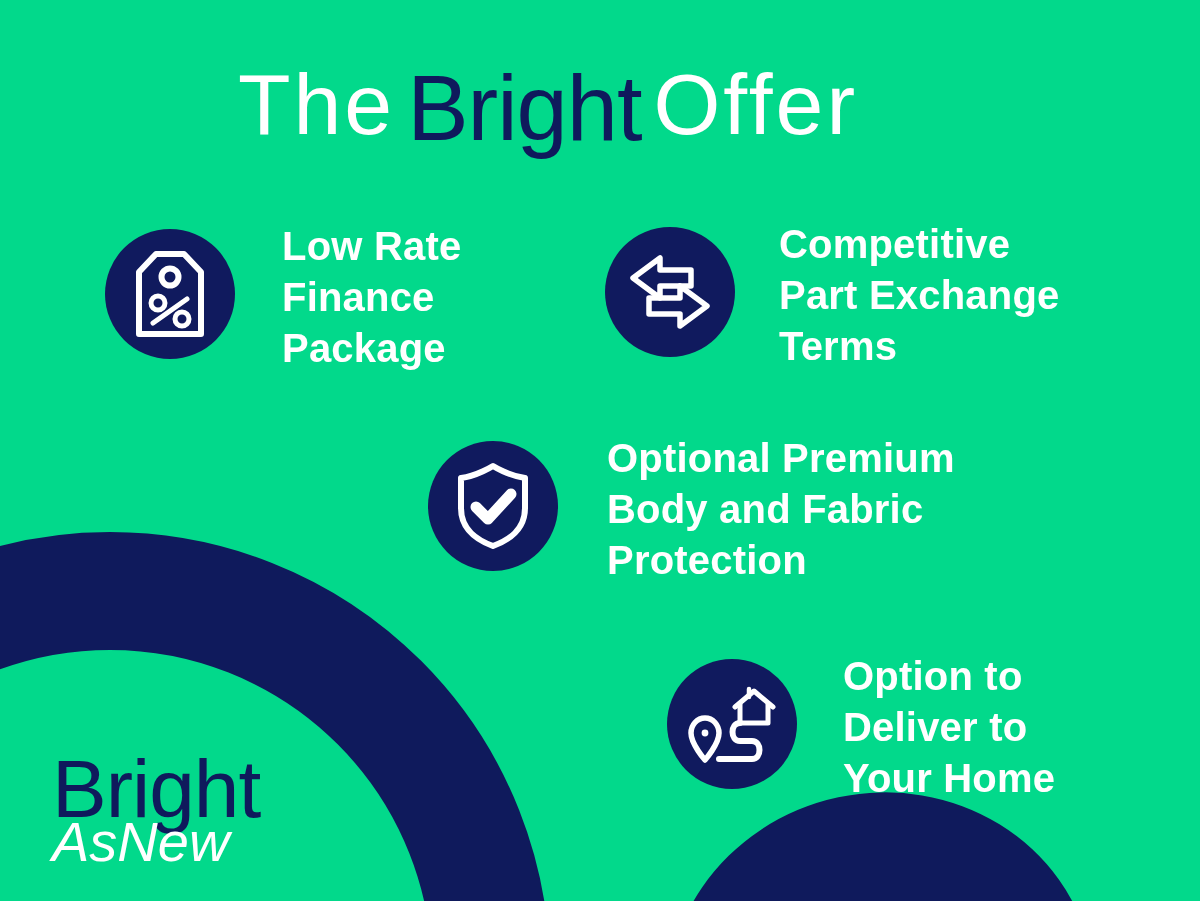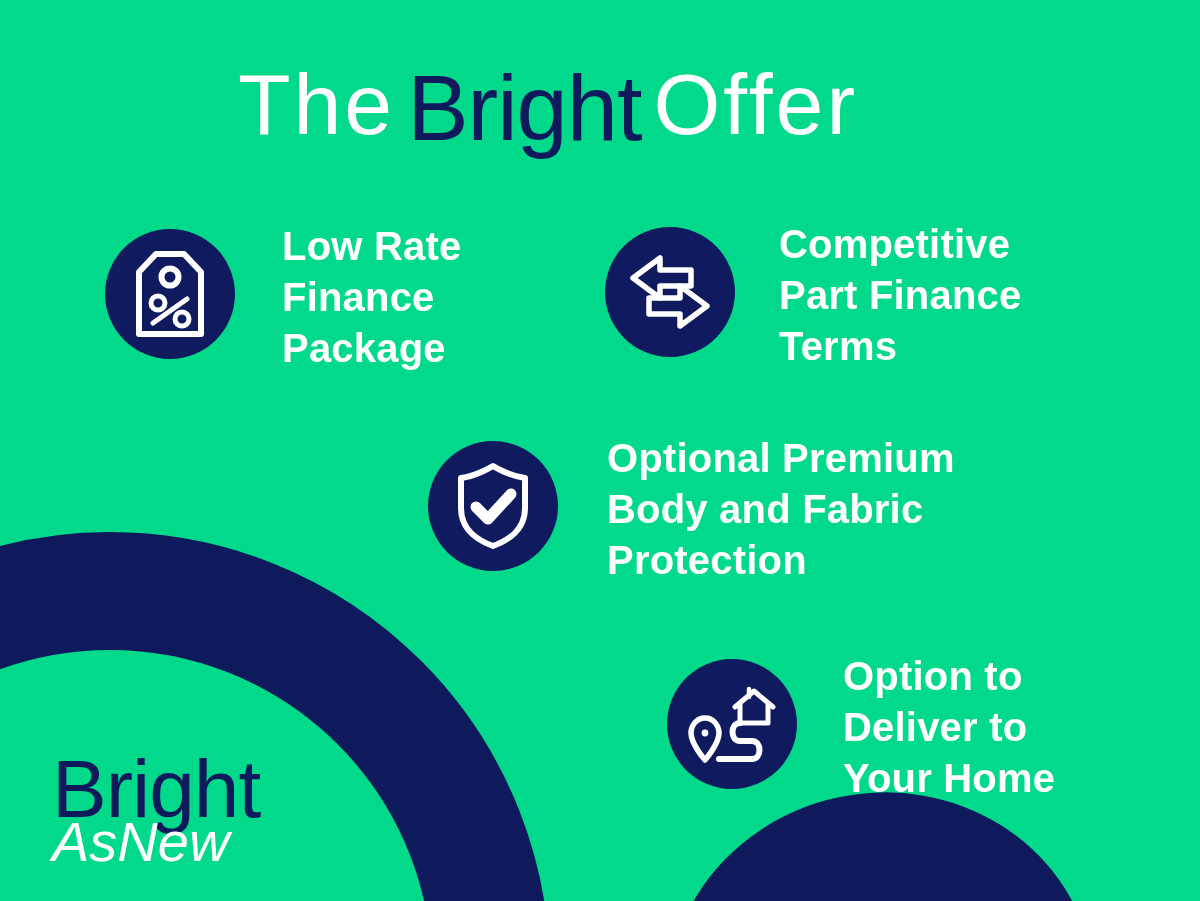--- a/index.html
+++ b/index.html
@@ -170,21 +170,21 @@
   </div>
 
   <div class="feature" id="feature-2">
     <div class="feature-icon-wrap">
       <svg width="86" height="80" viewBox="0 0 86 80" fill="none" aria-hidden="true">
         <path d="M33 6 L33 18 L64 18 L64 34 L33 34 L33 46 L6 26 Z" stroke="#FFFFFF" stroke-width="5.5" stroke-linejoin="round" fill="none"></path>
         <path d="M53 34 L53 46 L22 46 L22 62 L53 62 L53 74 L80 54 Z" stroke="#FFFFFF" stroke-width="5.5" stroke-linejoin="round" fill="none"></path>
       </svg>
     </div>
     <div class="feature-text">Competitive
-Part Finance
+Part Exchange
 Terms</div>
   </div>
 
   <div class="feature" id="feature-4">
     <div class="feature-icon-wrap">
       <svg width="88" height="82" viewBox="0 0 88 82" fill="none" aria-hidden="true">
 
         <path d="M47 24 L66 8 L85 24" stroke="#FFFFFF" stroke-width="5" stroke-linecap="round" stroke-linejoin="round" fill="none"></path>
         <path d="M52 21 L52 40 L80 40 L80 21" stroke="#FFFFFF" stroke-width="5" stroke-linejoin="round" fill="none"></path>
         <path d="M61 6 L61 14" stroke="#FFFFFF" stroke-width="4.5" stroke-linecap="round"></path>

